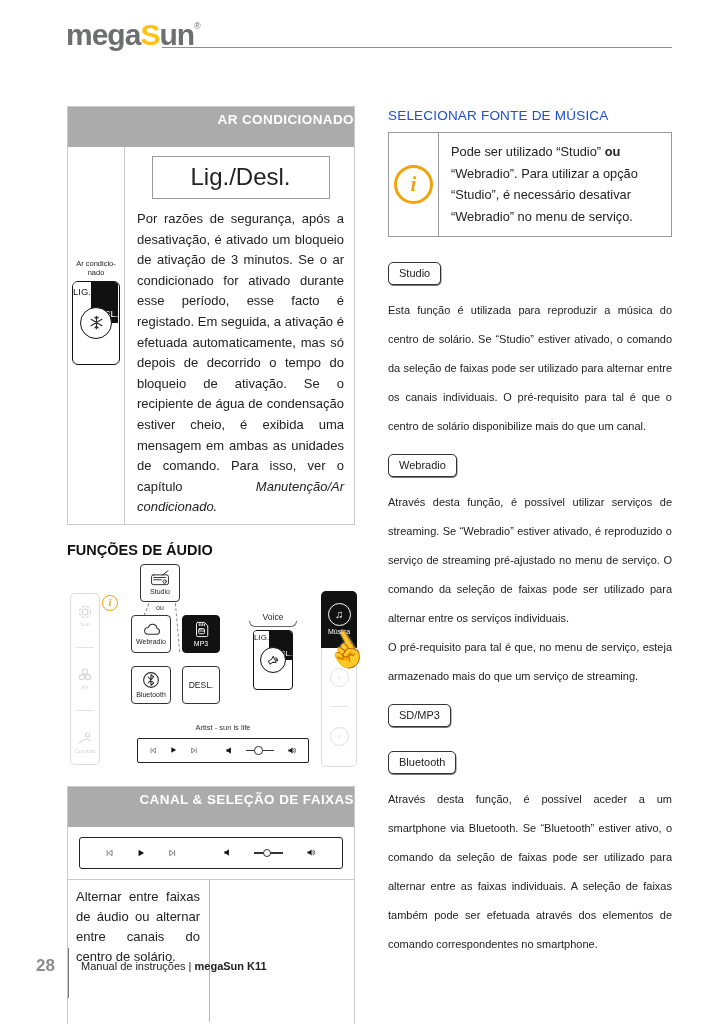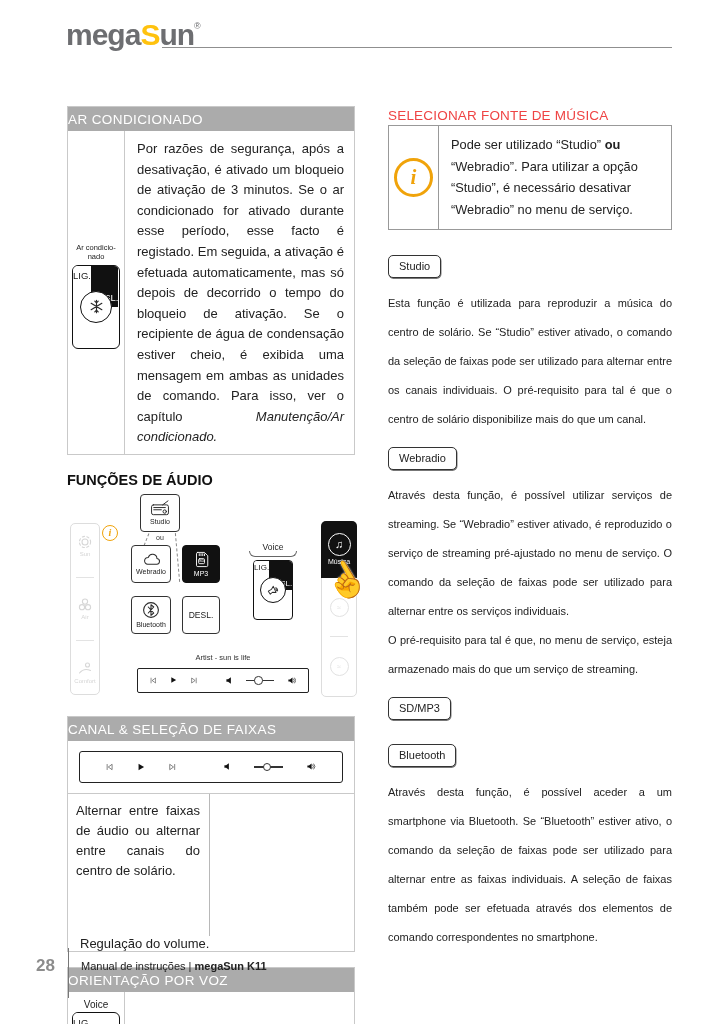--- a/index.html
+++ b/index.html
@@ -19,22 +19,22 @@
   .logo .reg{font-size:9px;vertical-align:16px;font-weight:400;letter-spacing:0;}
   .header-rule{position:absolute;left:162px;right:52px;top:47px;border-top:1.2px solid #8f8f8f;}
 
   
   .cols{position:absolute;left:67px;top:106px;display:flex;gap:33px;}
   .col-left{width:288px;flex:0 0 288px;}
   .col-right{width:284px;flex:0 0 284px;}
 
   
   .panel{border:1px solid #c9c9c9;background:#fff;}
-  .panel-header{background:#ababab;color:#fff;font-weight:normal;font-size:13.5px;text-align:left;
-    padding:5px 0 4px;letter-spacing:.4px;}
+  .panel-header{background:#ababab;color:#fff;font-weight:bold;font-size:13.5px;text-align:right;
+    padding:5px 0 20px;letter-spacing:.4px;}
 
   
   .ac-body{display:flex;}
   .ac-left{width:56px;flex:0 0 56px;border-right:1px solid #c9c9c9;padding-top:112px;
     display:flex;flex-direction:column;align-items:center;}
   .btn-caption{font-size:7.5px;color:#222;text-align:center;white-space:pre-line;line-height:1.25;margin-bottom:3px;}
   .onoff{width:46px;height:82px;border:1.6px solid #111;border-radius:6px;position:relative;
     background:#fff;overflow:hidden;display:flex;flex-direction:row;}
   .onoff .on{height:50%;background:#fff;font-size:9.5px;text-align:center;padding-top:4px;box-sizing:border-box;}
   .onoff .off{height:50%;background:#111;color:#fff;font-size:9.5px;display:flex;align-items:flex-end;
@@ -106,21 +106,21 @@
 
   
   .voz{margin-top:15px;}
   .voz-body{display:flex;}
   .voz-left{width:56px;flex:0 0 56px;border-right:1px solid #c9c9c9;padding:7px 0 12px;
     display:flex;flex-direction:column;align-items:center;gap:2px;}
   .voz-voice-lbl{font-size:10px;color:#222;}
   .voz-right{flex:1;display:flex;align-items:center;justify-content:center;}
 
   
-  .rtitle{font-size:13.5px;color:#ef4444;margin:2px 0 2px;letter-spacing:.2px;}
+  .rtitle{font-size:13.5px;color:#1d4ed8;margin:2px 0 9px;letter-spacing:.2px;}
   .info-box{border:1px solid #999;display:flex;margin-bottom:12px;}
   .info-icon-cell{width:49px;flex:0 0 49px;border-right:1px solid #999;display:flex;align-items:center;
     justify-content:center;}
   .info-i{width:33px;height:33px;border:3px solid #f0a30a;border-radius:50%;color:#f0a30a;
     font-size:21px;line-height:33px;text-align:center;font-weight:bold;font-style:italic;
     font-family:"Liberation Serif",serif;}
   .info-text{flex:1;padding:8px 12px 9px;font-size:12.8px;line-height:21.5px;color:#222;}
   .tag-btn{display:inline-block;border:1.6px solid #333;border-radius:5px;padding:4px 10px 5px;font-size:11px;
     color:#222;background:#fff;box-shadow:0.5px 1px 0 #777;margin:13px 0 11px;}
   .rpara{font-size:11px;line-height:29px;text-align:justify;white-space:pre-line;color:#222;}
@@ -153,20 +153,21 @@
             <div class="circ">
               <svg width="15" height="15" viewBox="0 0 14 14">
                   <g class="stroke">
                     <path d="M7 1.2 V12.8 M2 4 L12 10 M12 4 L2 10 M5.4 2 L7 3.6 L8.6 2 M5.4 12 L7 10.4 L8.6 12"></path>
                   </g>
                 </svg>
             </div>
           </div>
         </div>
         <div class="ac-right">
+          <div class="ligdesl-box">Lig./Desl.</div>
           <div class="body-text"><span>Por razões de segurança, após a desativação, é ativado um bloqueio de ativação de 3 minutos. Se o ar condicionado for ativado durante esse período, esse facto é registado. Em seguida, a ativação é efetuada automaticamente, mas só depois de decorrido o tempo do bloqueio de ativação. Se o recipiente de água de condensação estiver cheio, é exibida uma mensagem em ambas as unidades de comando. Para isso, ver o capítulo </span><span class="italic">Manutenção/Ar condicionado.</span></div>
         </div>
       </div>
     </div>
 
     <div class="section-title">FUNÇÕES DE ÁUDIO</div>
 
     <div class="diagram">
 
       <div class="strip">

